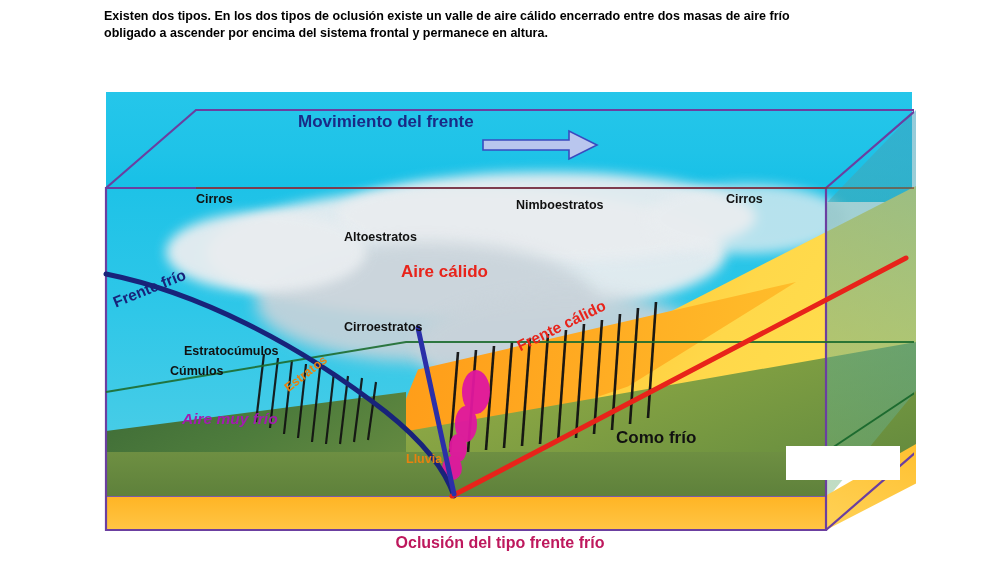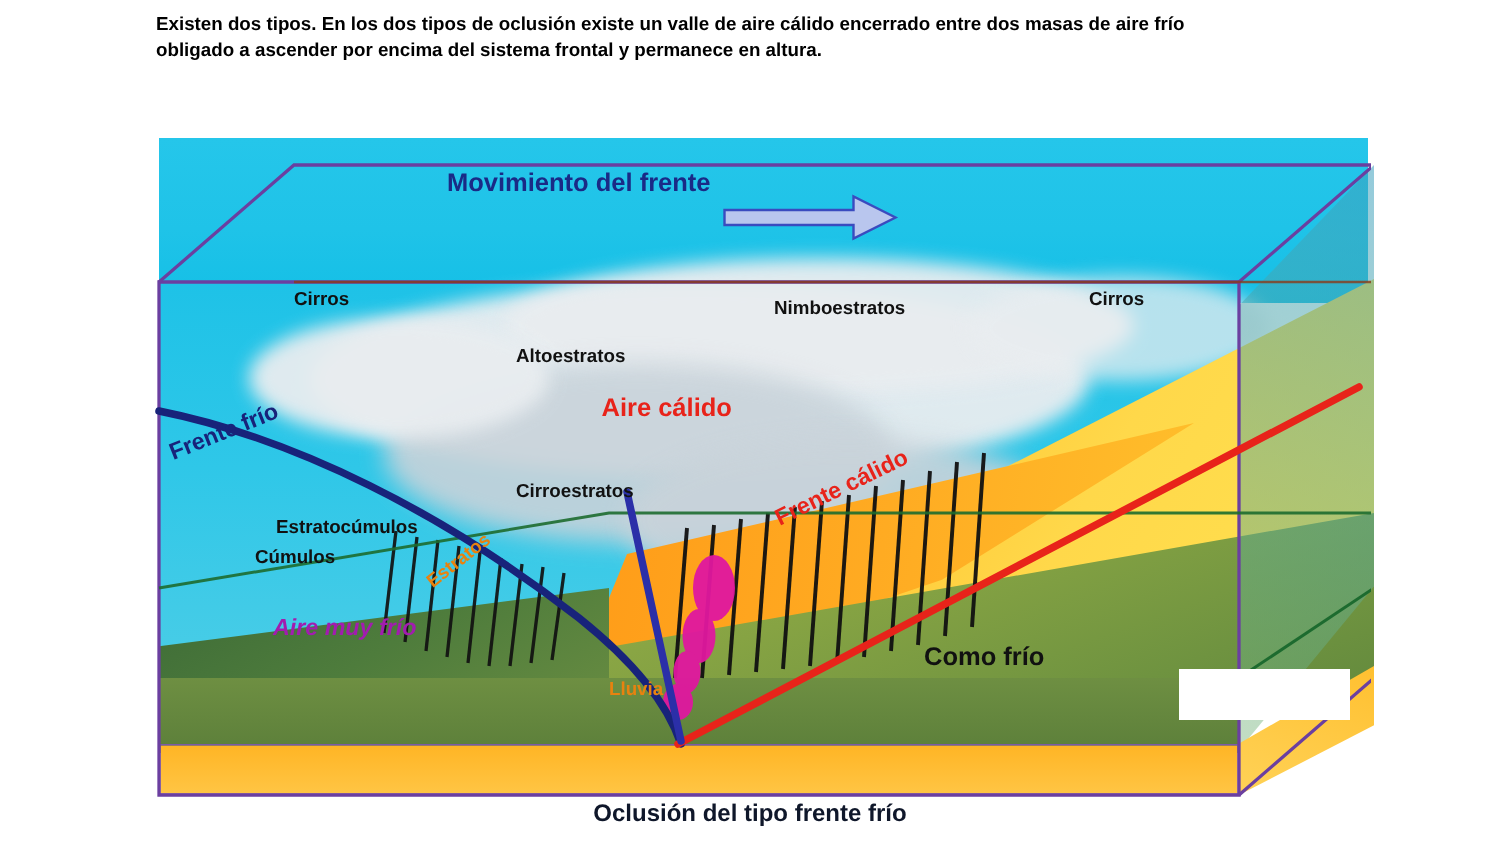--- a/index.html
+++ b/index.html
@@ -81,21 +81,21 @@
 
   
   .white-box{position:absolute;left:700px;top:354px;width:112px;height:32px;
              background:#ffffff;border:1px solid #ffffff;}
 
   
   .rain{position:absolute;left:0;top:0;width:828px;height:440px;pointer-events:none;}
 
   
   #caption{position:absolute;left:0;top:534px;width:1000px;text-align:center;
-           font-size:16px;font-weight:bold;color:#0f172a;}
+           font-size:16px;font-weight:bold;color:#be185d;}
 </style>
 </head>
 <body>
 
 <div id="text-block">
   <p class="l2">Existen dos tipos. En los dos tipos de oclusión existe un valle de aire cálido encerrado entre dos masas de aire frío</p>
   <p>obligado a ascender por encima del sistema frontal y permanece en altura.</p>
 </div>
 
 <div id="diagram">

